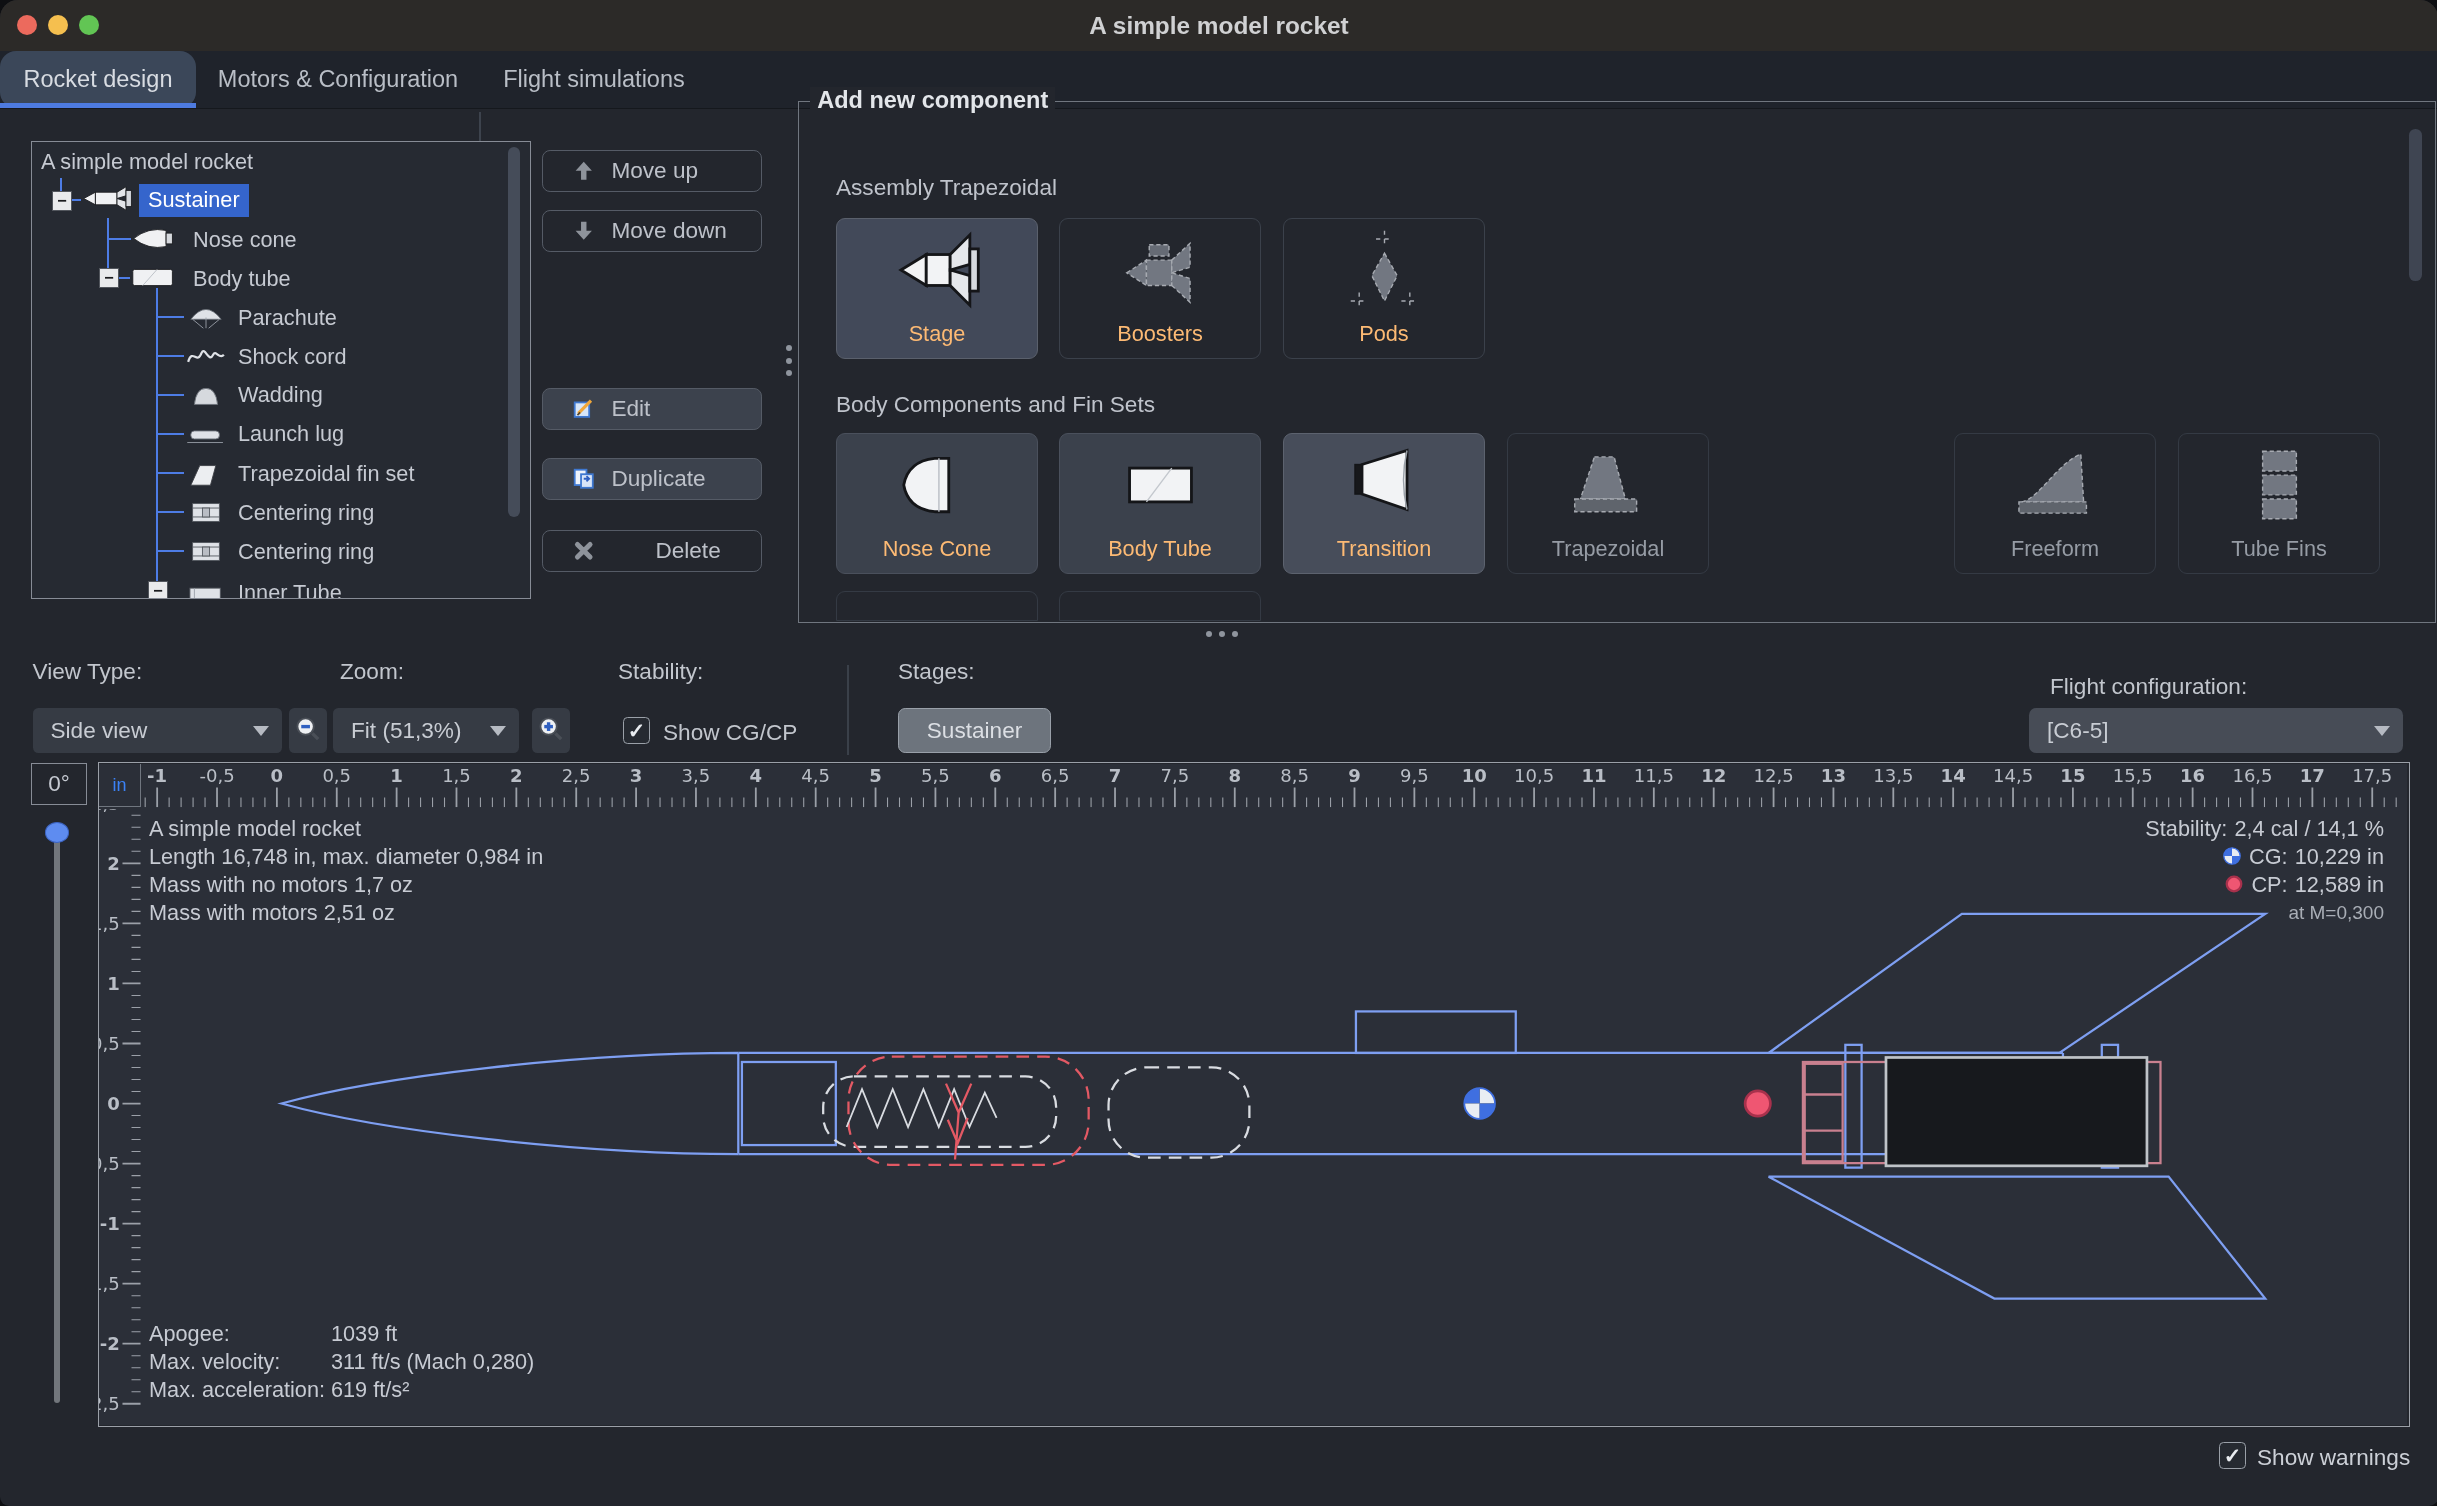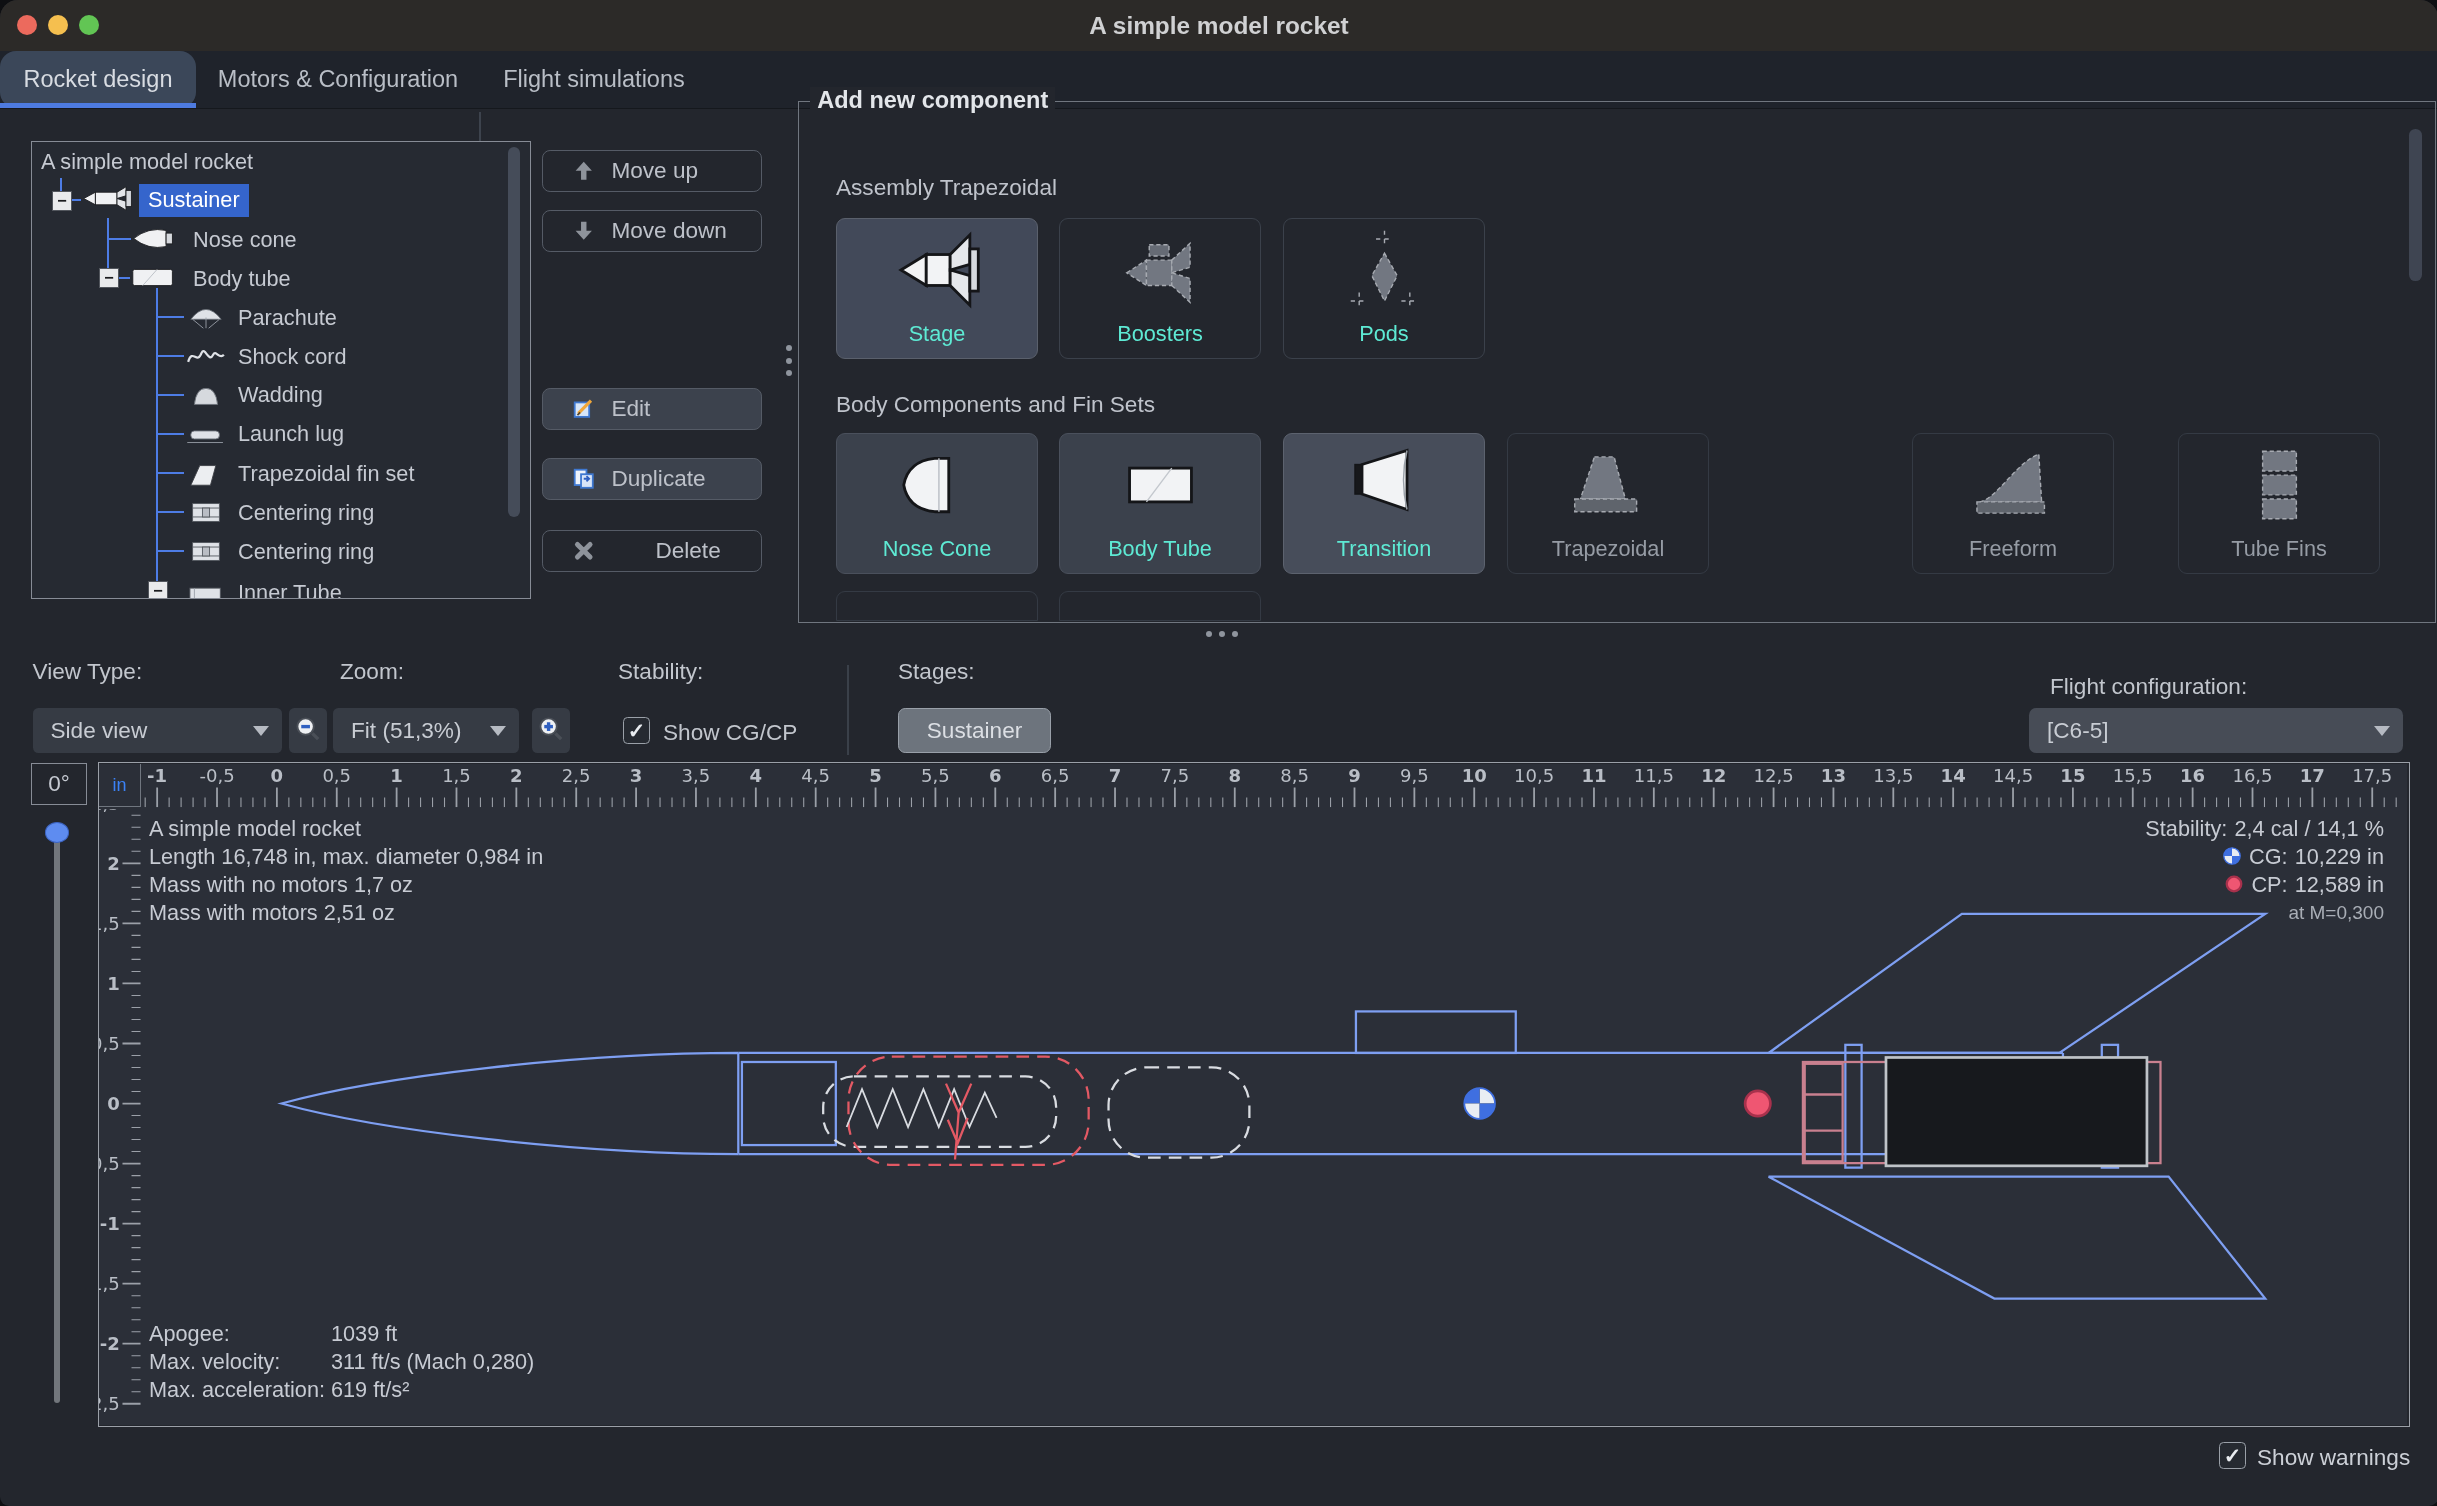--- a/index.html
+++ b/index.html
@@ -28,21 +28,21 @@
   .abtn.fill{background:#3c424d;}
   .abtn .aic{margin-left:29px;width:25px;display:flex;}
   .abtn span{margin-left:14.4px;}
   .dotsv{width:6.3px;height:6.3px;border-radius:50%;background:#8f959e;position:absolute;}
   
   #gbox{left:798px;top:101px;width:1636px;height:520px;border:1.8px solid #70767f;}
   #gtitle{left:810px;top:87px;background:#23262d;padding:0 7.2px;font-size:23.5px;font-weight:bold;color:#e3e6ea;}
   .seclab{color:#bfc3cb;font-size:22.6px;}
   .cbtn{position:absolute;width:202px;height:141px;border-radius:9px;display:flex;flex-direction:column;align-items:center;box-sizing:border-box;}
   .cbtn .ic{flex:1;display:flex;align-items:center;justify-content:center;}
-  .cbtn .cl{font-size:21.7px;color:#5eead4;margin-bottom:10.8px;}
+  .cbtn .cl{font-size:21.7px;color:#fdba74;margin-bottom:10.8px;}
   .cbtn.sel{background:#424959;border:0.9px solid #5a606c;}
   .cbtn.out{background:transparent;border:0.9px solid #3b414b;}
   .cbtn.en{background:#3b414c;border:0.9px solid #4a505c;}
   .cbtn.hl{background:#474d5a;border:0.9px solid #5c626e;gap:11px;}
   .cbtn.dim{background:transparent;border:0.9px solid #343a44;}
   .cbtn.dim .cl{color:#969ca5;}
   .cbtn.part{height:30px;border-radius:9px 9px 0 0;border-bottom:none;background:transparent;border:0.9px solid #343a44;}
   #panelscroll{left:2409px;top:129px;width:12.6px;height:152px;border-radius:6.3px;background:#3f4552;}
   
   .clab{color:#c2c6cd;font-size:22.6px;}
@@ -328,21 +328,21 @@
   </div>
   <div class="cbtn dim" style="left:1507px;top:433px;">
     <span class="ic">
         <svg width="99" height="90" viewBox="0 0 64 64" opacity="0.8">
           <polygon points="22,12 36,12 44,42 12,42" fill="#868c96" stroke="#c8ccd3" stroke-dasharray="3,2"></polygon>
           <rect x="8" y="42" width="44" height="9" fill="#6f747c" stroke="#c8ccd3" stroke-dasharray="3,2"></rect>
         </svg>
       </span>
     <span class="cl">Trapezoidal</span>
   </div>
-  <div class="cbtn dim" style="left:1912px;top:433px;">
+  <div class="cbtn dim" style="left:1954px;top:433px;">
     <span class="ic">
         <svg width="99" height="90" viewBox="0 0 64 64" opacity="0.8">
           <path d="M8,44 C20,42 34,16 50,10 L52,44 Z" fill="#868c96" stroke="#c8ccd3" stroke-dasharray="3,2"></path>
           <rect x="6" y="44" width="48" height="8" fill="#6f747c" stroke="#c8ccd3" stroke-dasharray="3,2"></rect>
         </svg>
       </span>
     <span class="cl">Freeform</span>
   </div>
   <div class="cbtn dim" style="left:2178px;top:433px;">
     <span class="ic">

